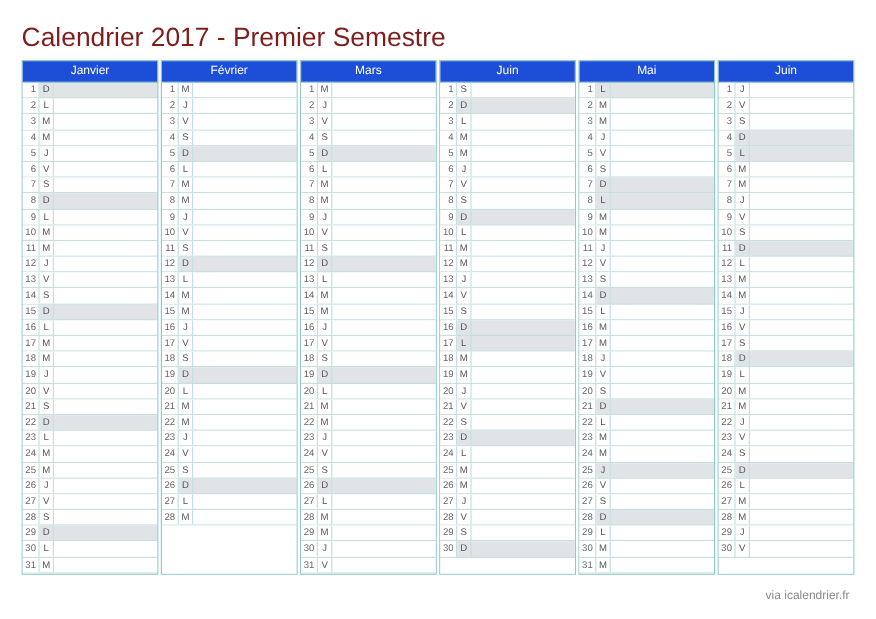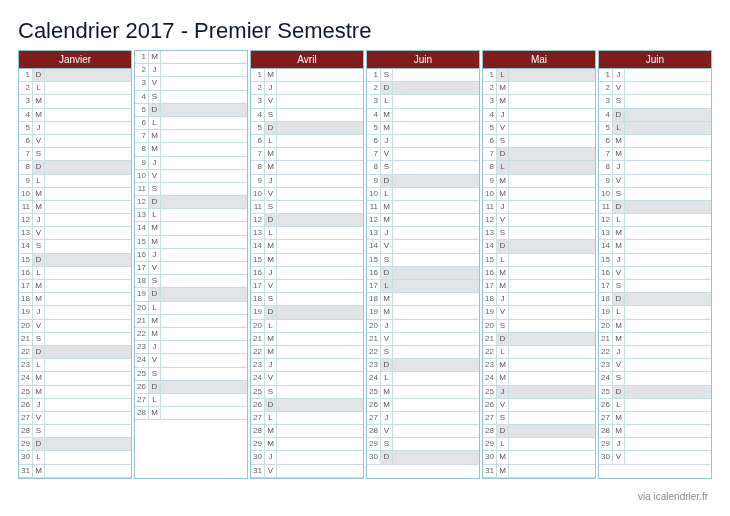--- a/index.html
+++ b/index.html
@@ -8,37 +8,37 @@
     background: #fff;
     width: 730px;
     height: 516px;
     overflow: hidden;
     position: relative;
   }
   .page {
     padding: 18px 18px 0 18px;
   }
   .title {
-    color: #0f172a;
+    color: #7f1d1d;
     font-size: 22px;
     font-weight: 400;
     margin-bottom: 6px;
   }
   .grid {
     display: flex;
     gap: 2px;
   }
   .month {
     flex: 1;
     display: flex;
     flex-direction: column;
     border: 1px solid #8fc9cc;
   }
   .month-header {
-    background: #7f1d1d;
+    background: #1d4ed8;
     color: #fff;
     font-size: 10px;
     text-align: center;
     padding: 3px 0;
     border-bottom: 1px solid #8fc9cc;
   }
   .day-row {
     display: flex;
     height: 13.2px;
     border-bottom: 1px solid #c7dfe0;
@@ -230,20 +230,21 @@
           <div class="day-dow">L</div>
           <div class="day-note"></div>
         </div>
         <div class="day-row">
           <div class="day-num">31</div>
           <div class="day-dow">M</div>
           <div class="day-note"></div>
         </div>
       </div>
       <div class="month">
+        <div class="month-header">Février</div>
         <div class="day-row">
           <div class="day-num">1</div>
           <div class="day-dow">M</div>
           <div class="day-note"></div>
         </div>
         <div class="day-row">
           <div class="day-num">2</div>
           <div class="day-dow">J</div>
           <div class="day-note"></div>
         </div>
@@ -375,21 +376,21 @@
         <div class="day-row">
           <div class="day-num">28</div>
           <div class="day-dow">M</div>
           <div class="day-note"></div>
         </div>
         <div class="day-row empty"></div>
         <div class="day-row empty"></div>
         <div class="day-row empty"></div>
       </div>
       <div class="month">
-        <div class="month-header">Avril</div>
+        <div class="month-header">Mars</div>
         <div class="day-row">
           <div class="day-num">1</div>
           <div class="day-dow">M</div>
           <div class="day-note"></div>
         </div>
         <div class="day-row">
           <div class="day-num">2</div>
           <div class="day-dow">J</div>
           <div class="day-note"></div>
         </div>

